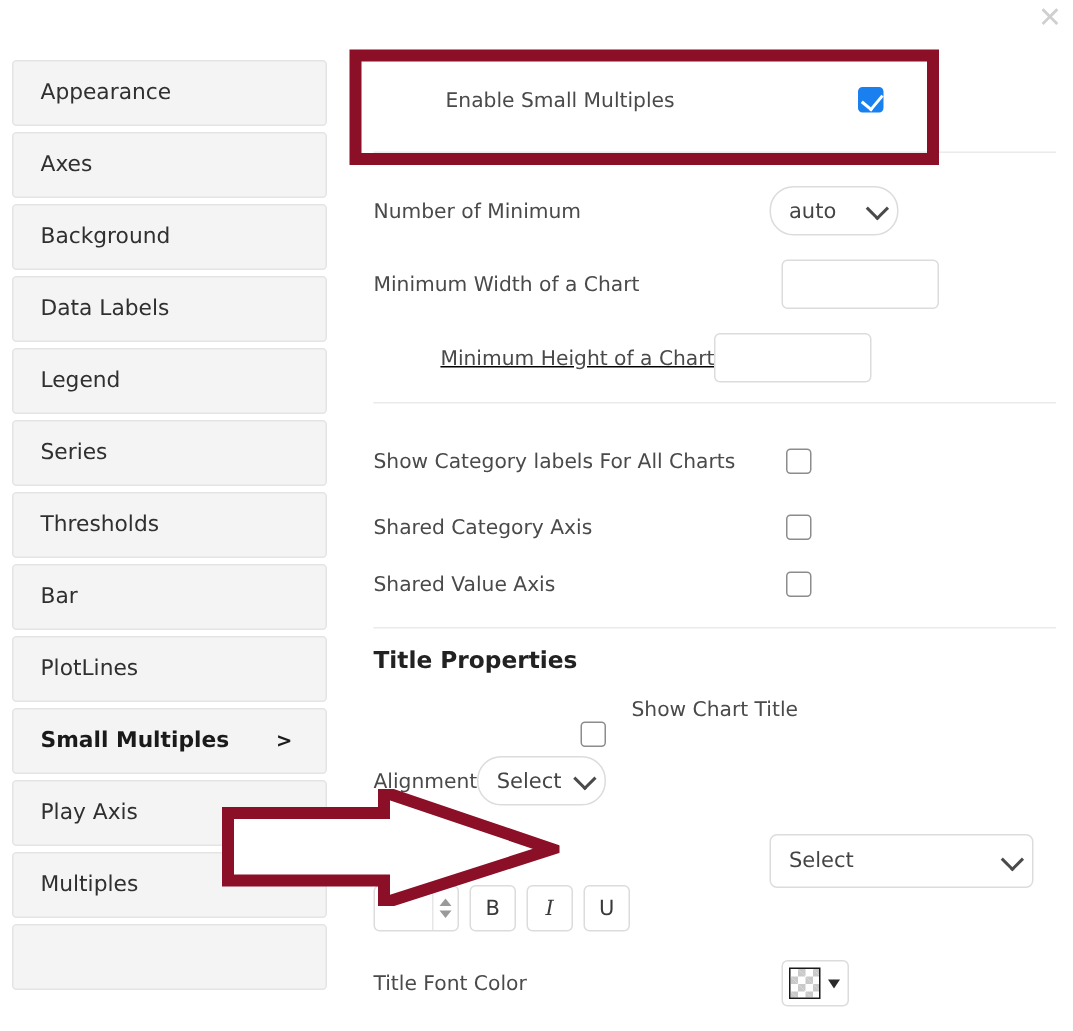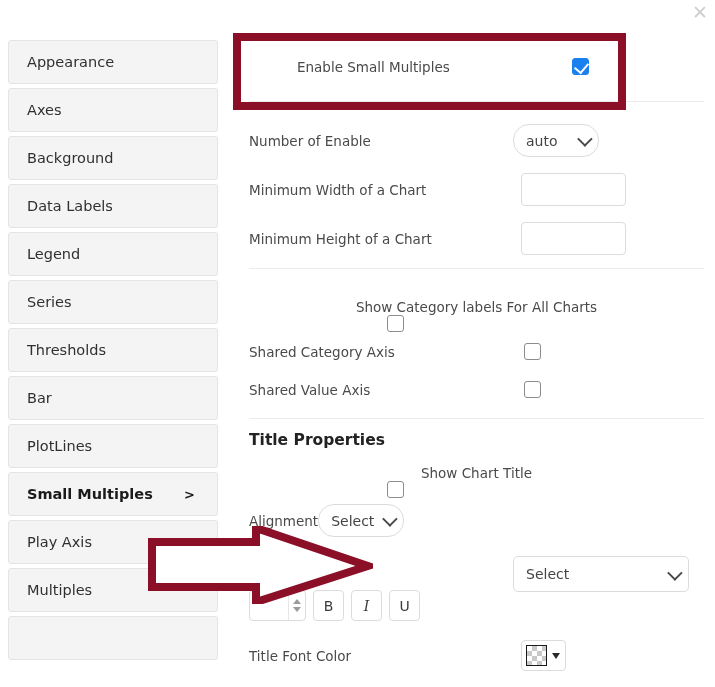--- a/index.html
+++ b/index.html
@@ -282,40 +282,40 @@
 
   <div class="panel">
 
     <div class="row" style="left:16px; top:58px; width:455px; justify-content:space-between;margin-left:48px;">
       <span class="lbl">Enable Small Multiples</span>
       <span class="cb checked" style="margin-right:163px;"></span>
     </div>
     <div class="divider" style="top:101px;"></div>
 
     <div class="row" style="left:16px; top:124px; width:455px; justify-content:space-between;">
-      <span class="lbl">Number of Enable</span>
+      <span class="lbl">Number of Minimum</span>
       <span class="sel mid" style="margin-right:105px;">
         <span>auto</span>
         <span class="chevd"></span>
       </span>
     </div>
 
     <div class="row" style="left:16px; top:173px; width:455px; justify-content:space-between;">
       <span class="lbl">Minimum Width of a Chart</span>
       <input class="txtin" type="text" style="margin-right: 78px;" value="">
     </div>
 
-    <div class="row" style="left:16px; top:222px; width:455px; justify-content:space-between;">
+    <div class="row" style="left:16px; top:222px; width:455px; justify-content:center;text-decoration:underline;">
       <span class="lbl">Minimum Height of a Chart</span>
       <input class="txtin" type="text" style="margin-right: 78px;" value="">
     </div>
 
     <div class="divider" style="top:268px;"></div>
 
-    <div class="row" style="left:16px; top:299px; width:455px; justify-content:space-between;flex-direction:column;">
+    <div class="row" style="left:16px; top:299px; width:455px; justify-content:space-between;">
       <span class="lbl">Show Category labels For All Charts</span>
       <span class="cb" style="margin-right:163px;"></span>
     </div>
 
     <div class="row" style="left:16px; top:343px; width:455px; justify-content:space-between;">
       <span class="lbl">Shared Category Axis</span>
       <span class="cb" style="margin-right:163px;"></span>
     </div>
 
     <div class="row" style="left:16px; top:381px; width:455px; justify-content:space-between;">

